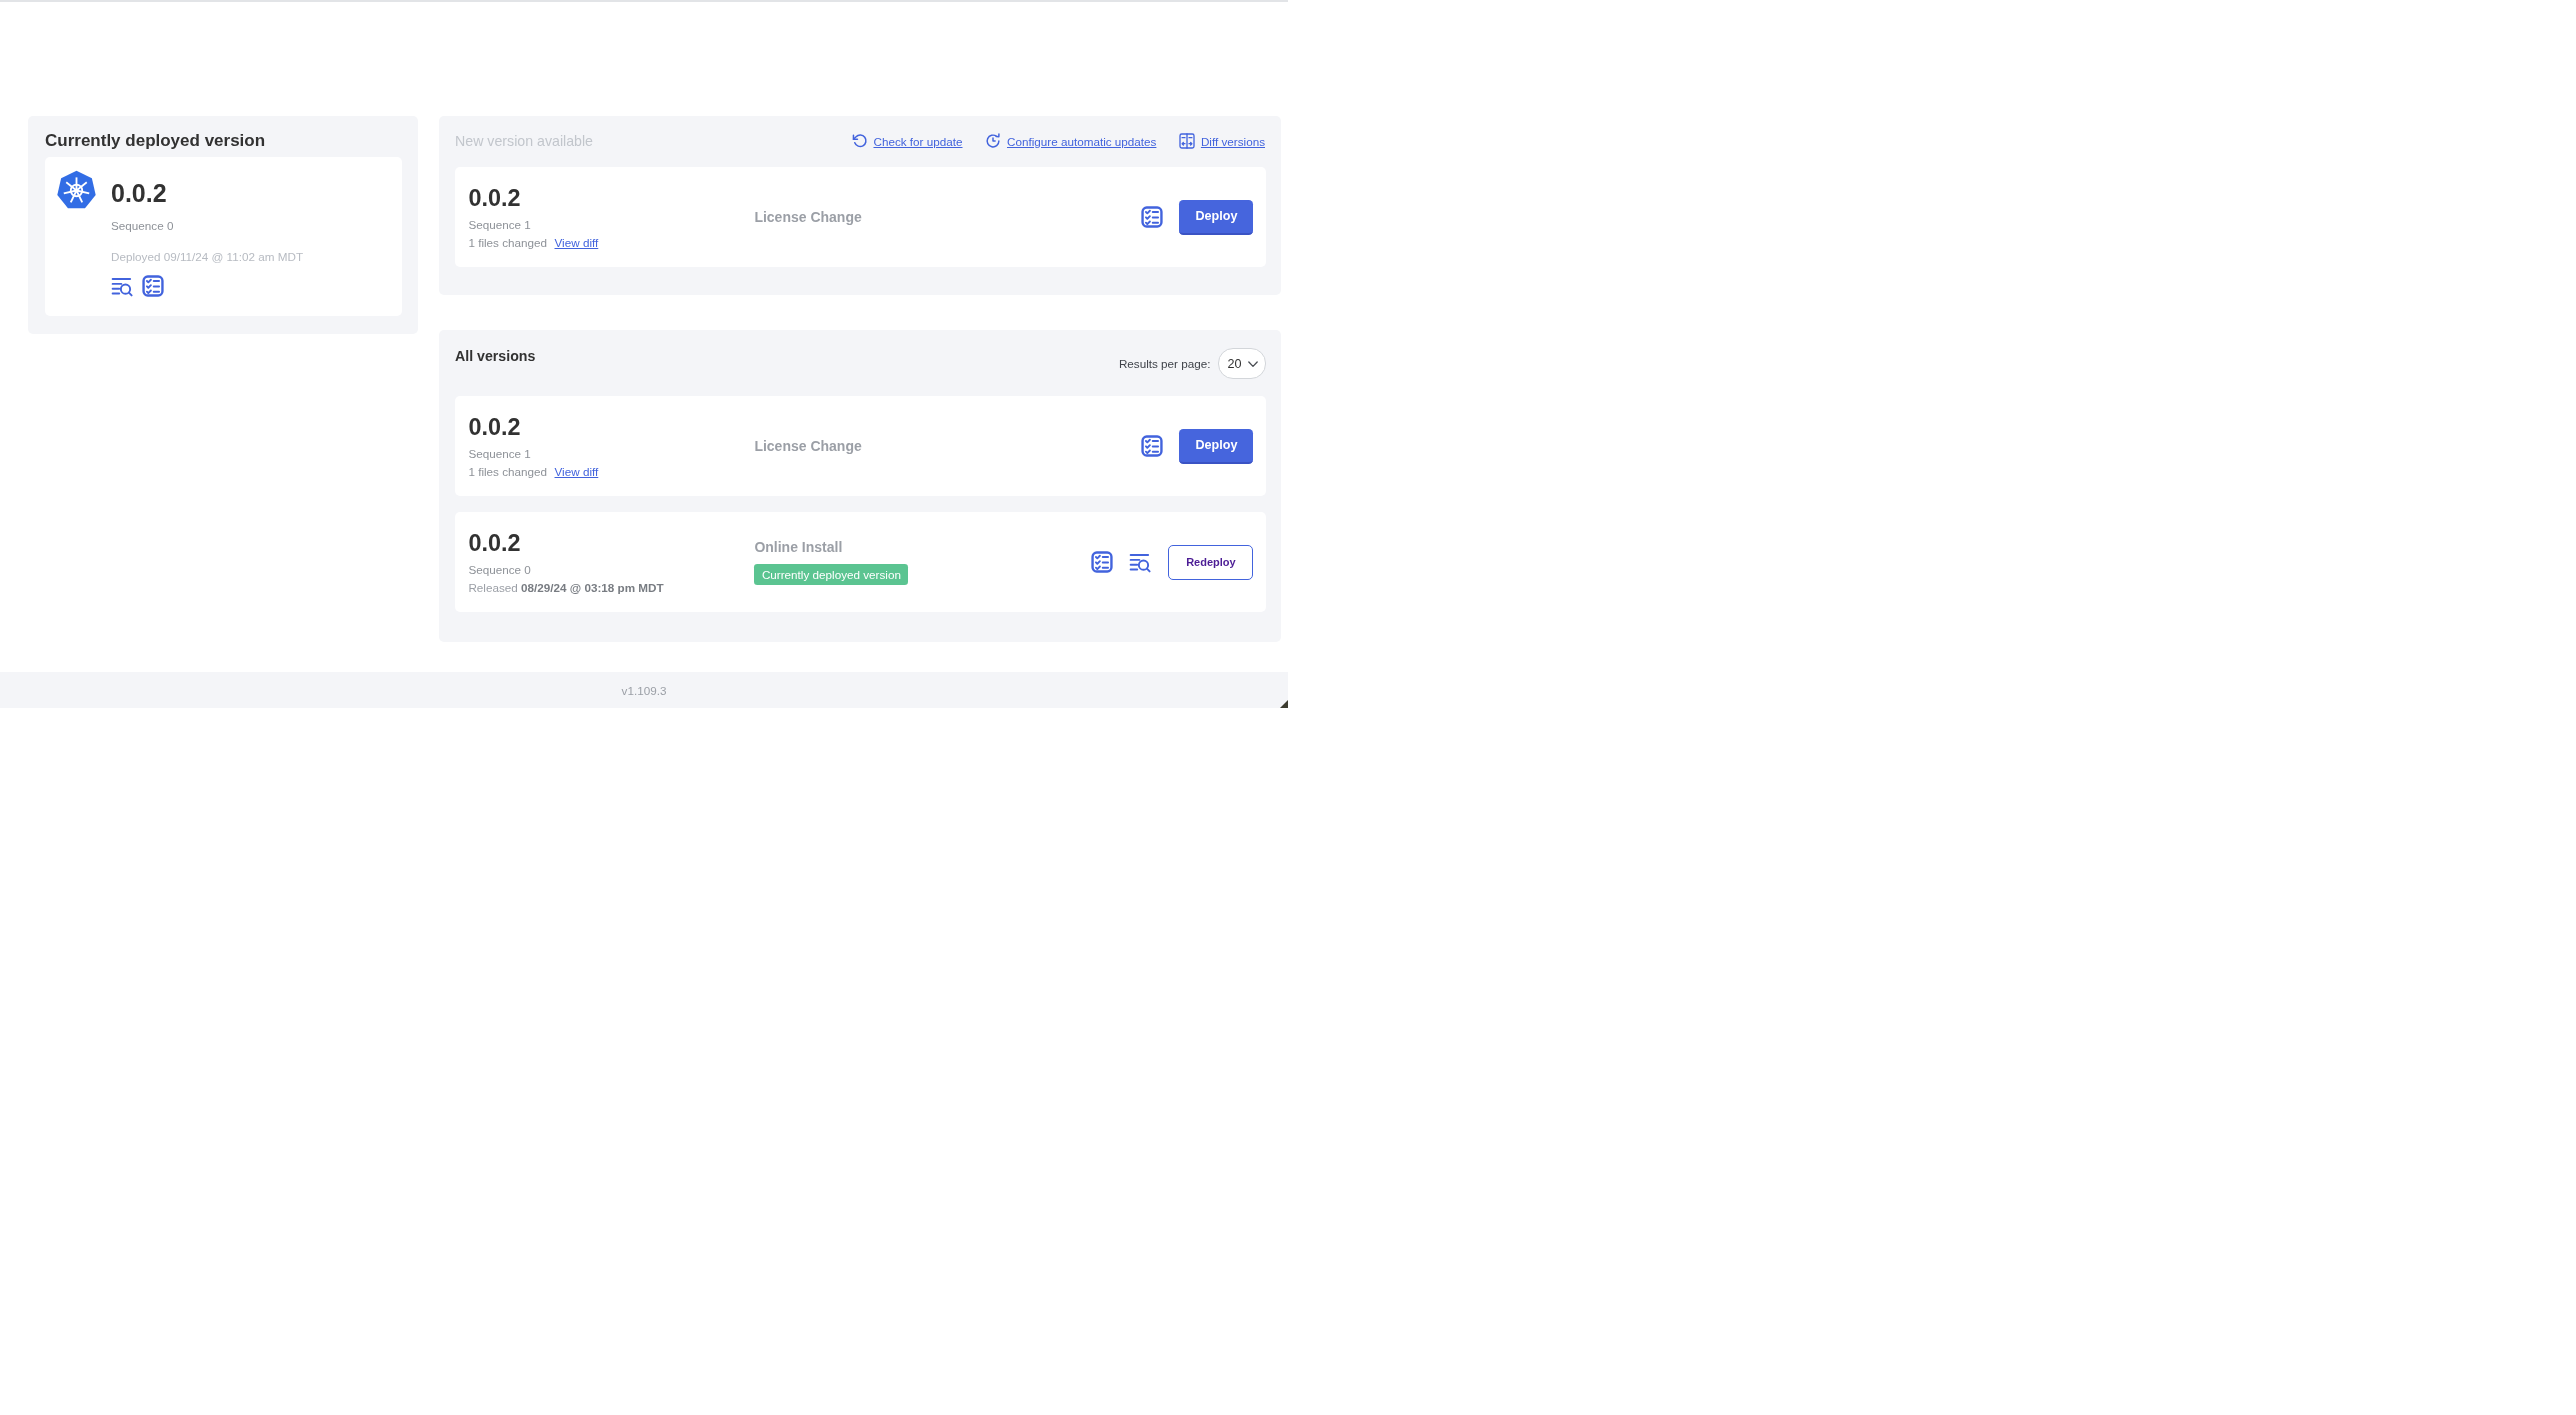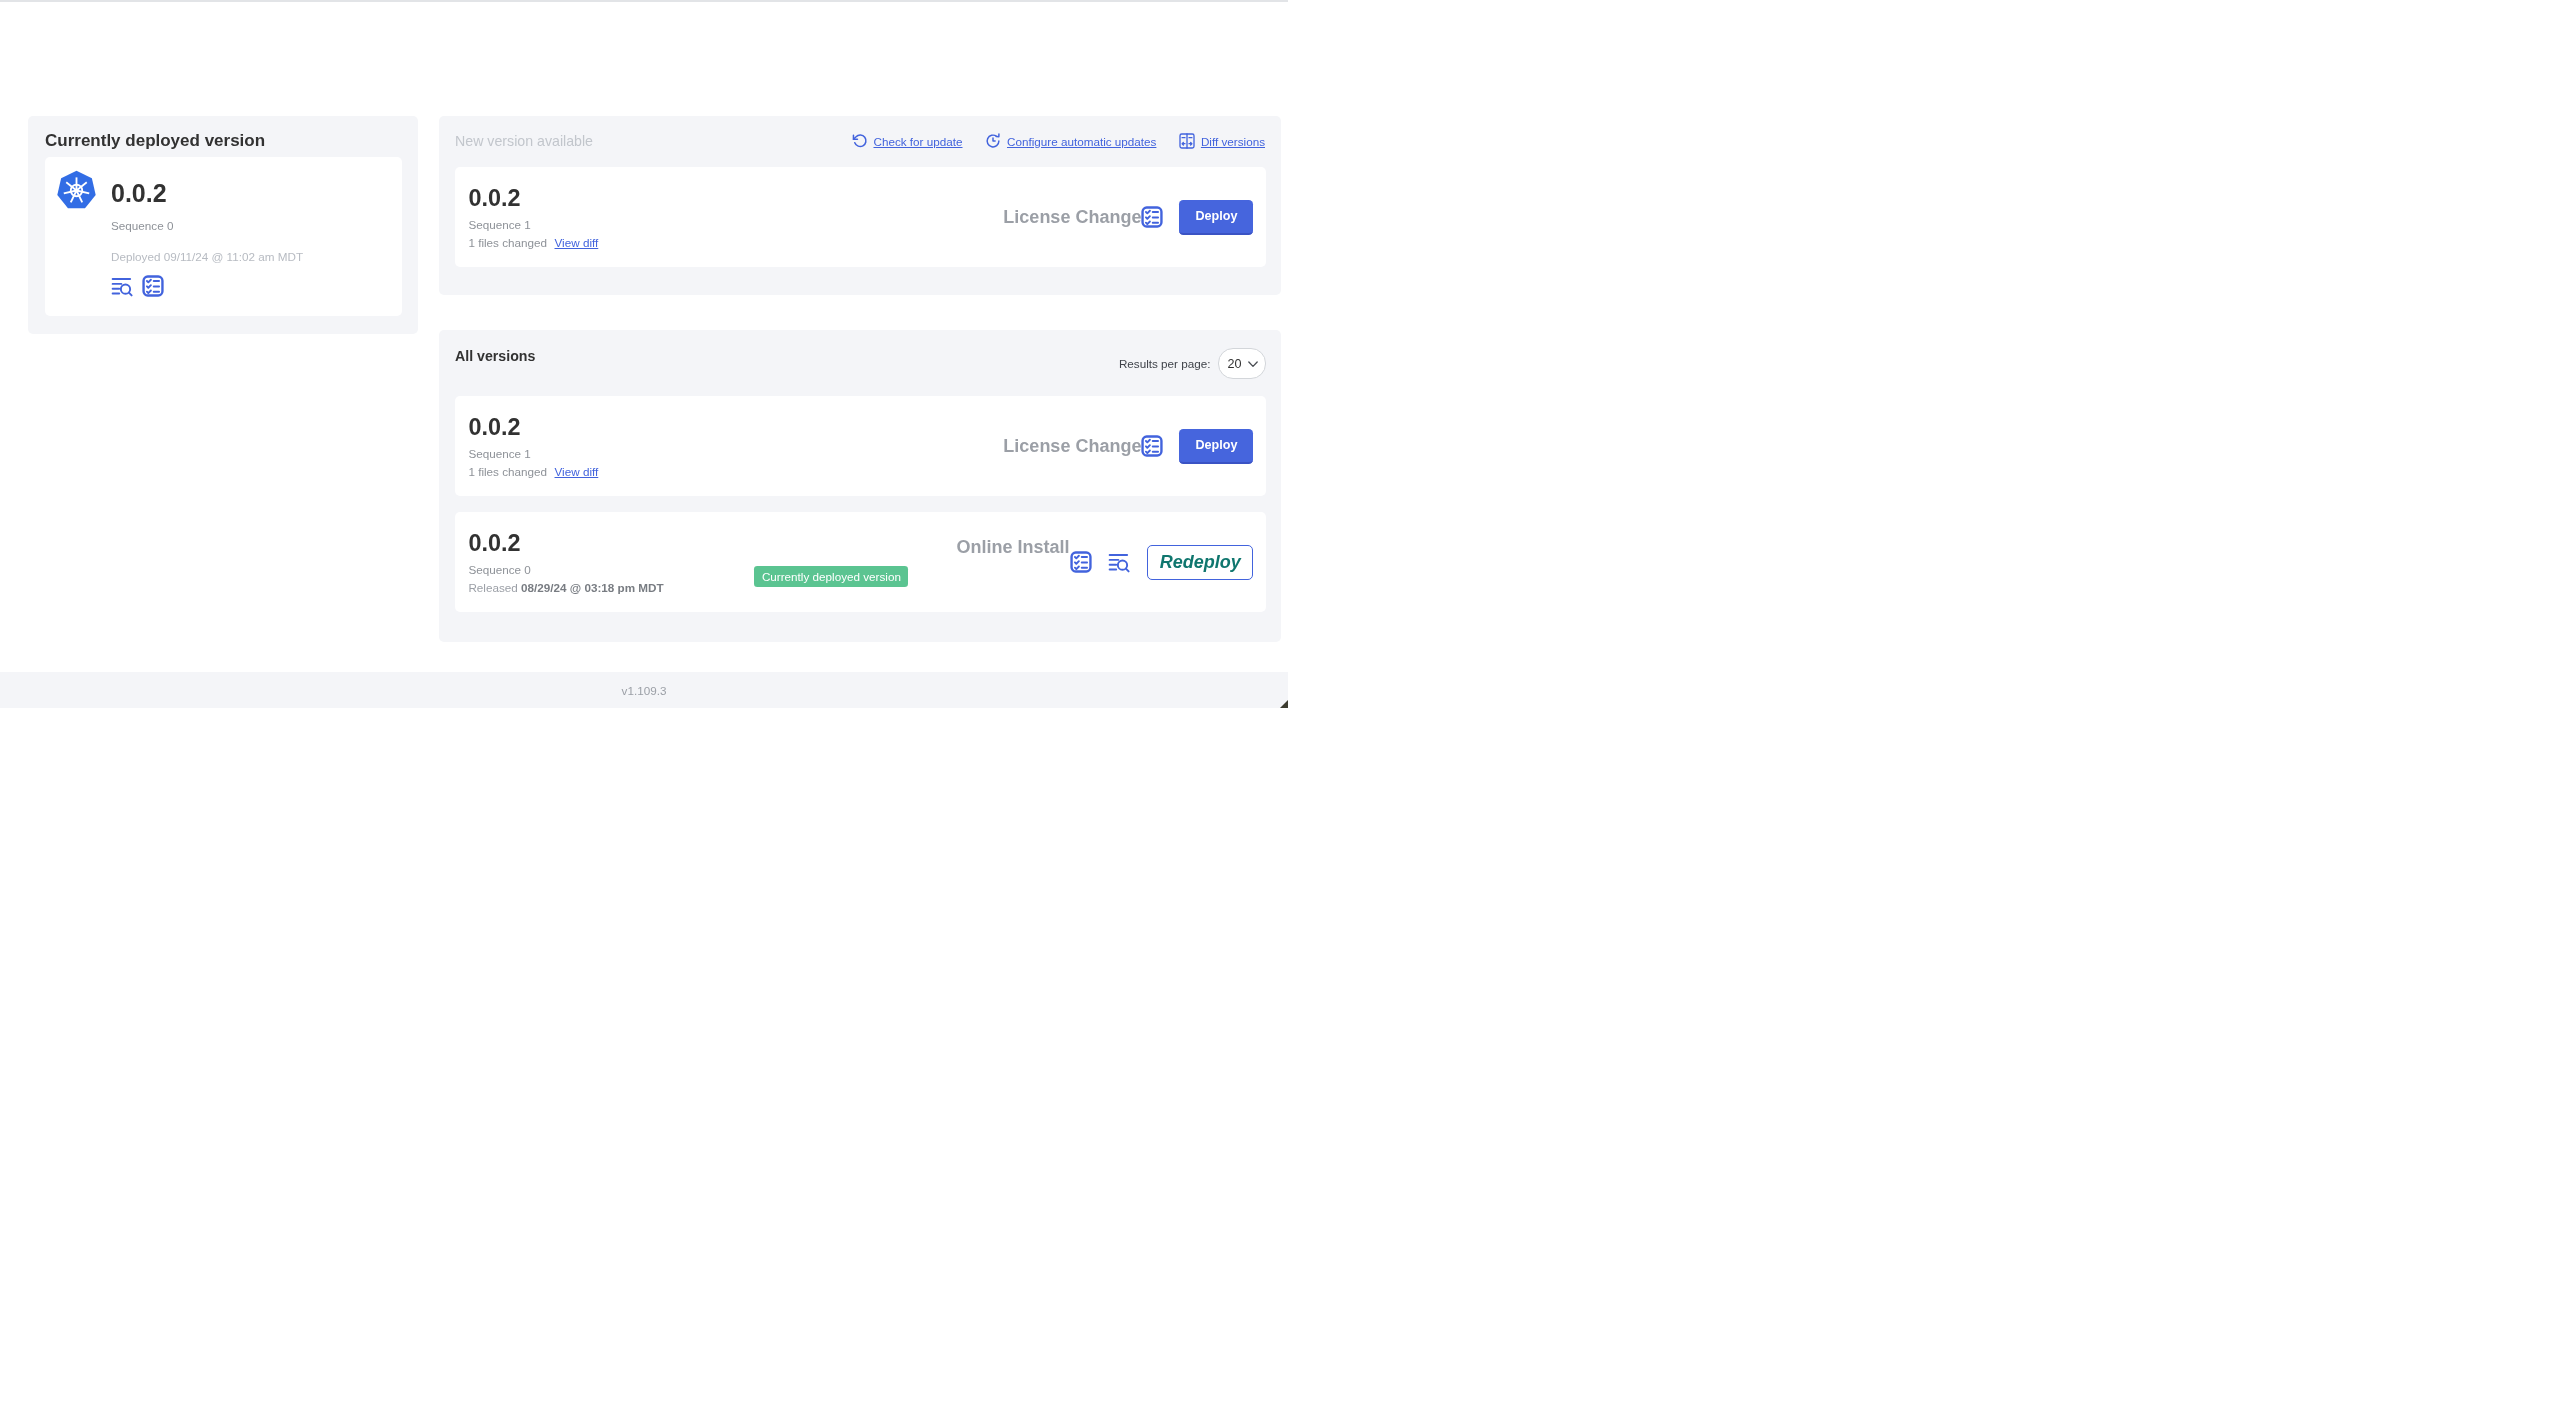--- a/index.html
+++ b/index.html
@@ -50,30 +50,30 @@
 
   
   .vcard { position:absolute; left:16px; width:811px; height:100px; background:#fff; border-radius:5px;
     display:flex; align-items:center; padding:0 12.6px 0 13.4px; }
   .vcard .colL { width:286px; }
   .vcard .ver { font-size:23.4px; font-weight:700; color:#323232; line-height:27px; }
   .vcard .seq { font-size:11.7px; color:#8e9298; margin-top:5.9px; }
   .vcard .files { font-size:11.7px; color:#8e9298; margin-top:5px; display:flex; gap:7.5px; align-items:flex-end; }
   .view-diff { color:#4263dd; font-weight:500; text-decoration:underline; cursor:pointer; }
   .vcard .colM { flex:1; }
-  .src { font-size:18px; font-weight:600; color:#9b9fa6;text-align:right; }
+  .src { font-size:14px; font-weight:600; color:#9b9fa6; }
   .badge { display:inline-block; margin-top:8.4px; background:#5bc491; color:#fff; font-size:11.7px; font-weight:500;
     padding:4.2px 7.5px; border-radius:3.3px; }
   .rel-line { font-size:11.7px; color:#9b9fa6; margin-top:5px; }
   .rel-line b { color:#787c82; font-weight:700; }
   .colR { display:flex; align-items:center; gap:16px; }
   .btn-primary { min-width:74px; height:35px; background:#4665dd; border:none; border-bottom:2.5px solid #3a53c4; border-radius:4.2px;
     color:#fff; font-size:12.6px; font-weight:700; font-family:inherit; cursor:pointer; padding:0 13.4px; }
   .btn-outline { min-width:85px; height:35px; background:#fff; border:1.7px solid #4263dd; border-radius:5px;
-    color:#0f766e; font-size:18px; font-weight:700; font-family:inherit; cursor:pointer; padding:0 11.7px;font-style:italic; }
+    color:#4c1d95; font-size:11px; font-weight:700; font-family:inherit; cursor:pointer; padding:0 11.7px; }
 
   
   .av-title { position:absolute; left:16px; top:17.6px; font-size:14.2px; font-weight:700; color:#323232; }
   .av-results { position:absolute; right:15px; top:18.4px; display:flex; align-items:center; gap:7.5px; }
   .av-results label { font-size:11.7px; color:#3f434a; }
   .select-box { width:48px; height:31px; background:#fff; border:0.8px solid #d3d6da; border-radius:15px;
     display:flex; align-items:center; padding:0 6.7px 0 8.4px; cursor:pointer; }
   .select-box .val { font-size:12.6px; color:#323232; flex:1; }
   .select-box svg { width:10px; height:6.7px; }
 

